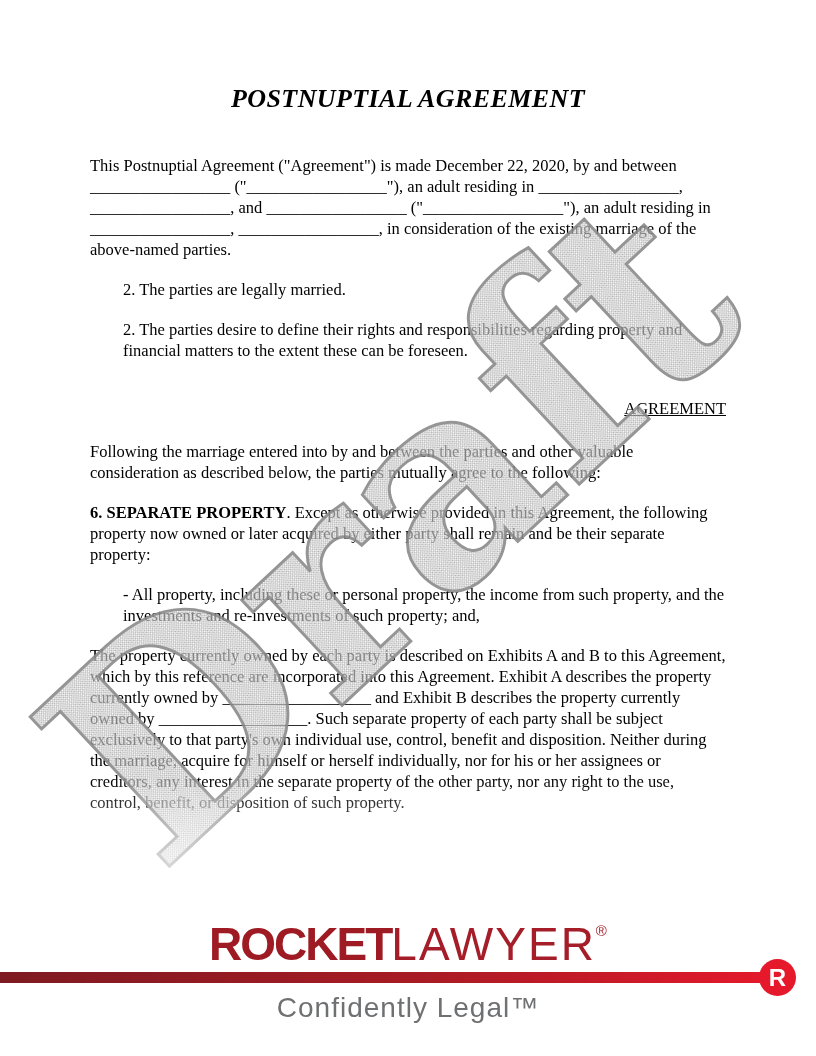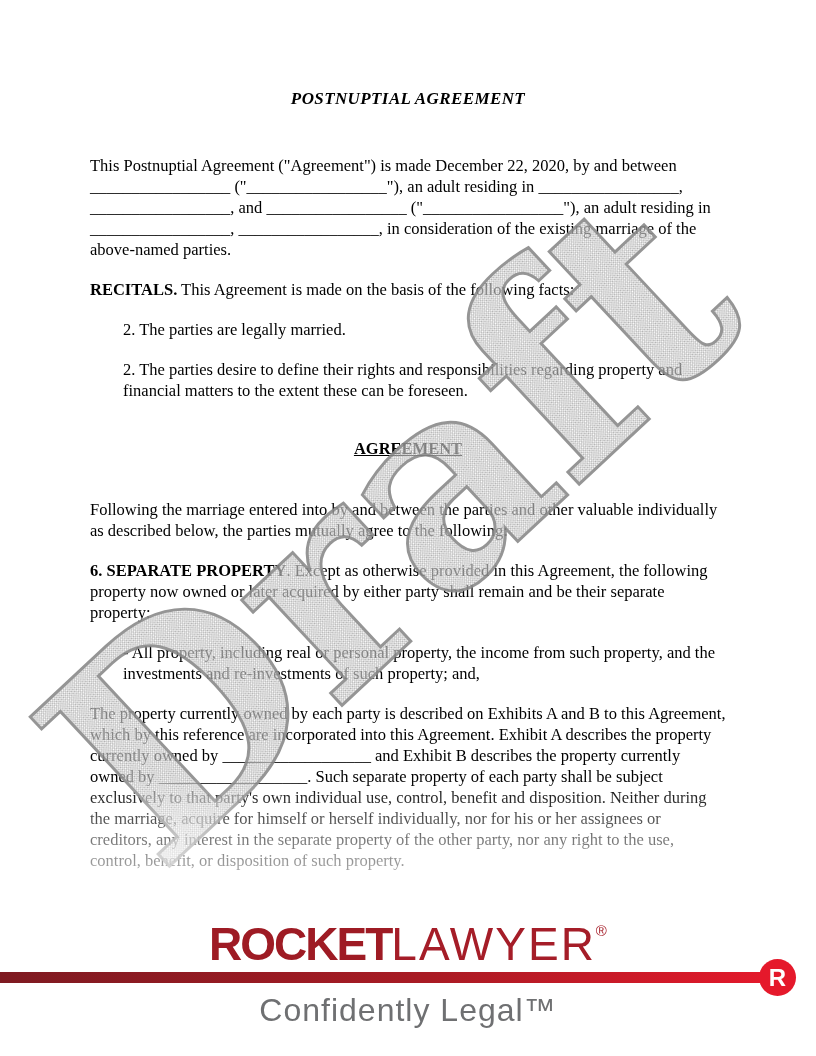--- a/index.html
+++ b/index.html
@@ -15,35 +15,35 @@
     position: absolute;
     left: 90px;
     top: 88px;
     width: 636px;
     font-size: 16.5px;
     line-height: 21px;
     color: #000000;
     z-index: 1;
   }
   .doc-title {
-    font-size: 17px;
+    font-size: 26px;
     font-weight: bold;
     font-style: italic;
     text-align: center;
     margin: 0 0 46px 0;
     letter-spacing: 0.4px;
   }
   .content p { margin: 0 0 19px 0; }
   .indent { padding-left: 33px; }
   .agreement-heading {
     font-size: 16.5px;
-    font-weight: bold;
+    font-weight: normal;
     text-decoration: underline;
-    text-align: center;
-    margin: 37px 0 40px 0;
+    text-align: right;
+    margin: 37px 0 22px 0;
   }
   .watermark {
     position: absolute;
     left: 0; top: 0;
     z-index: 2;
     pointer-events: none;
   }
   .fade-overlay {
     position: absolute;
     left: 0;
@@ -114,47 +114,46 @@
     justify-content: center;
   }
   .tagline {
     position: absolute;
     left: 0;
     top: 86px;
     width: 100%;
     text-align: center;
     font-family: "Liberation Sans", sans-serif;
     font-weight: 300;
-    font-size: 32px;
+    font-size: 28px;
     letter-spacing: 1px;
     color: #6F7072;
   }
 </style>
 </head>
 <body>
 
 <div class="page">
 
   <div class="content">
     <h1 class="doc-title">POSTNUPTIAL AGREEMENT</h1>
 
     <p>This Postnuptial Agreement ("Agreement") is made December 22, 2020, by and between _________________ ("_________________"), an adult residing in _________________, _________________, and _________________ ("_________________"), an adult residing in _________________, _________________, in consideration of the existing marriage of the above-named parties.</p>
 
-    <p><strong>RECITALS.</strong><span> This Agreement is made on the basis of the following facts:</span></p>
 
     <p class="indent">2. The parties are legally married.</p>
     <p class="indent">2. The parties desire to define their rights and responsibilities regarding property and financial matters to the extent these can be foreseen.</p>
 
     <h2 class="agreement-heading">AGREEMENT</h2>
 
-    <p>Following the marriage entered into by and between the parties and other valuable individually as described below, the parties mutually agree to the following:</p>
+    <p>Following the marriage entered into by and between the parties and other valuable consideration as described below, the parties mutually agree to the following:</p>
 
     <p><strong>6. SEPARATE PROPERTY</strong><span>. Except as otherwise provided in this Agreement, the following property now owned or later acquired by either party shall remain and be their separate property:</span></p>
 
-    <p class="indent">- All property, including real or personal property, the income from such property, and the investments and re-investments of such property; and,</p>
+    <p class="indent">- All property, including these or personal property, the income from such property, and the investments and re-investments of such property; and,</p>
 
     <p>The property currently owned by each party is described on Exhibits A and B to this Agreement, which by this reference are incorporated into this Agreement. Exhibit A describes the property currently owned by __________________ and Exhibit B describes the property currently owned by __________________. Such separate property of each party shall be subject exclusively to that party's own individual use, control, benefit and disposition. Neither during the marriage, acquire for himself or herself individually, nor for his or her assignees or creditors, any interest in the separate property of the other party, nor any right to the use, control, benefit, or disposition of such property.</p>
   </div>
 
   <svg class="watermark" width="816" height="1056" viewBox="0 0 816 1056" aria-hidden="true">
     <defs>
       <pattern id="halftone" width="3" height="3" patternUnits="userSpaceOnUse">
         <rect width="3" height="3" fill="#ffffff" fill-opacity="0.5"></rect>
         <rect x="0" y="0" width="1.5" height="1.5" fill="#a8a8a8"></rect>
         <rect x="1.5" y="1.5" width="1.5" height="1.5" fill="#a8a8a8"></rect>

